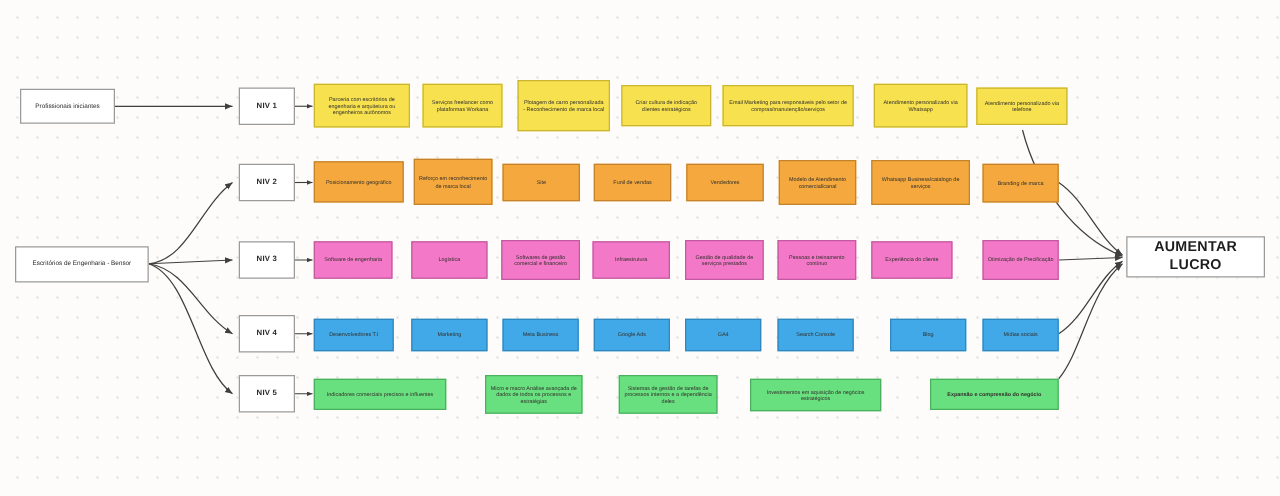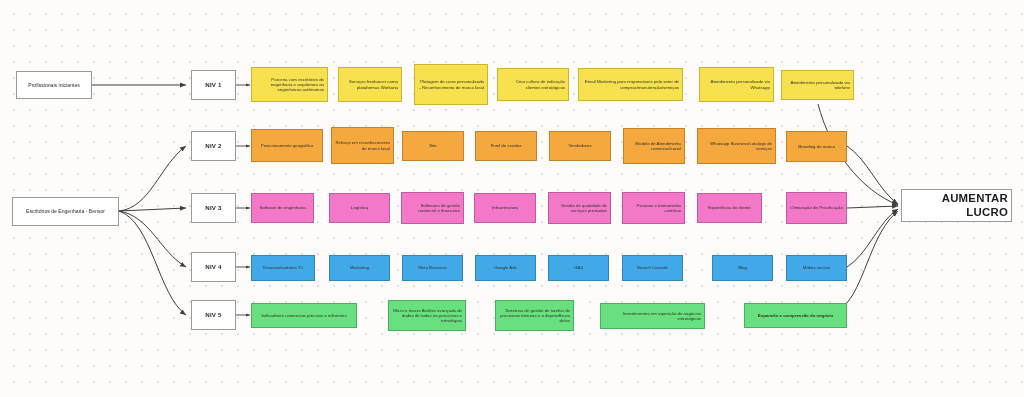--- a/index.html
+++ b/index.html
@@ -21,21 +21,21 @@
   #edges {
     position: absolute; left: 0; top: 0;
     width: 1024px; height: 397px;
     pointer-events: none;
   }
   .node {
     position: absolute;
     display: flex;
     align-items: center;
     justify-content: center;
-    text-align: right;
+    text-align: center;
     line-height: 1.22;
     overflow: hidden;
     padding: 2px 3px;
   }
   
   .plain {
     background: #ffffff;
     border: 1px solid #9a9a9a;
     color: #2b2b2b;
   }

